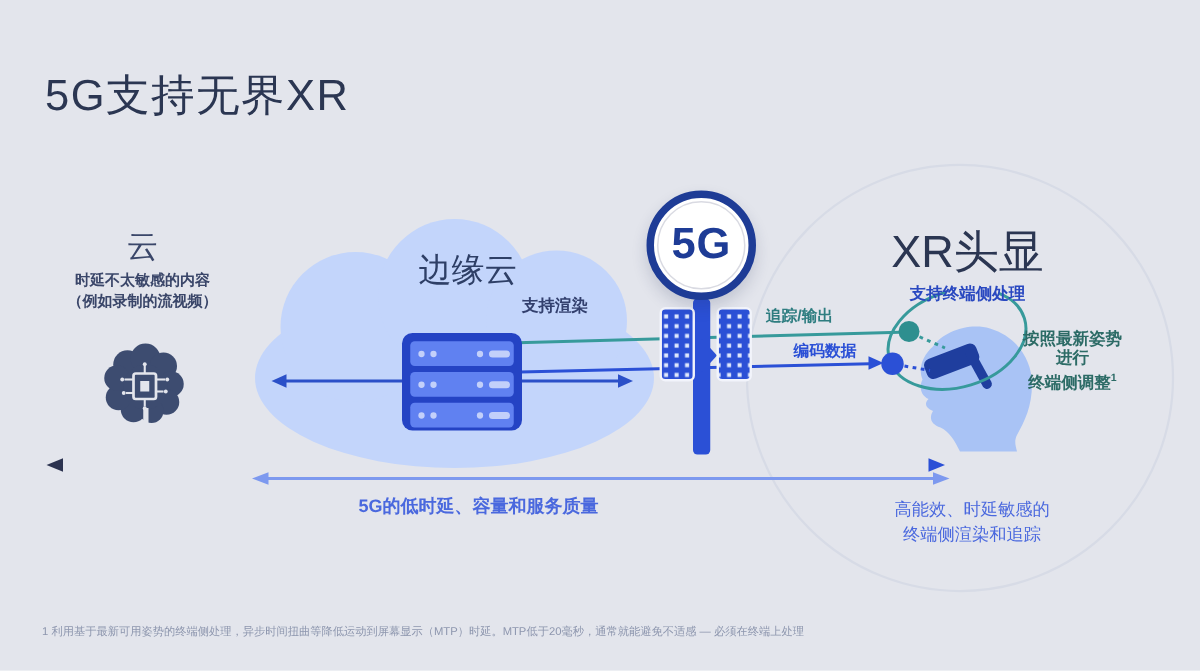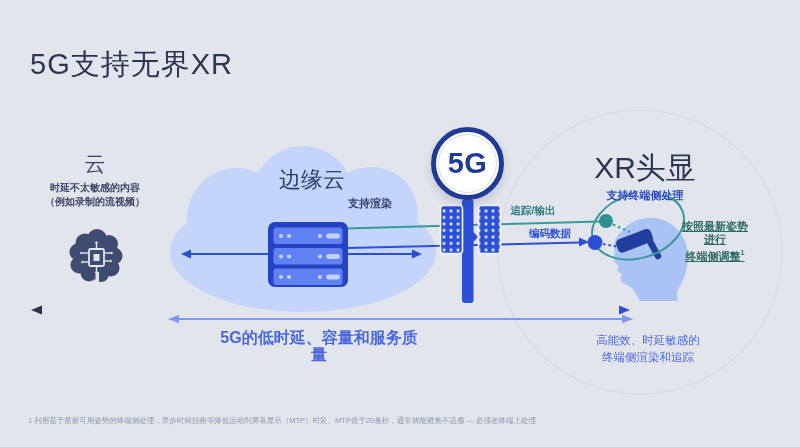--- a/index.html
+++ b/index.html
@@ -23,23 +23,23 @@
   }
   .badge-inner{
     position:absolute;left:2px;top:2px;right:2px;bottom:2px;border-radius:50%;
     border:1px solid #d9dae2;
   }
   .badge-label{position:relative;font-size:29px;font-weight:700;color:#1e3c96;letter-spacing:0.5px;}
   .xr-title{left:565px;top:148px;width:160px;font-size:30px;font-weight:500;color:#2b3652;}
   .xr-sub{left:565px;top:188px;width:160px;font-size:11px;font-weight:700;color:#2948c0;}
   .lbl-tracking{left:498px;top:204px;width:70px;font-size:10.5px;font-weight:700;color:#2e7d80;}
   .lbl-encoded{left:515px;top:227px;width:70px;font-size:10.5px;font-weight:700;color:#2b50d6;}
-  .pose-text{left:656px;top:220px;width:118px;font-size:11px;line-height:13px;font-weight:700;color:#2c6b66;text-decoration:underline;}
+  .pose-text{left:656px;top:220px;width:118px;font-size:11px;line-height:13px;font-weight:700;color:#2c6b66;}
   .pose-text sup{font-size:7px;}
-  .benefit-edge{left:219px;top:329px;width:200px;font-size:16px;line-height:17px;font-weight:700;color:#4a68de;}
+  .benefit-edge{left:219px;top:329px;width:200px;font-size:12px;line-height:17px;font-weight:700;color:#4a68de;}
   .benefit-device{left:558px;top:332px;width:180px;font-size:11.5px;line-height:17px;font-weight:400;color:#4a68de;}
   .footnote{left:28px;top:416px;width:760px;font-size:7.5px;color:#8d96ae;white-space:nowrap;}
   svg{position:absolute;left:0;top:0;}
 </style>
 </head>
 <body>
 
 <div class="stage">
 
   <svg width="800" height="447" viewBox="0 0 800 447">

